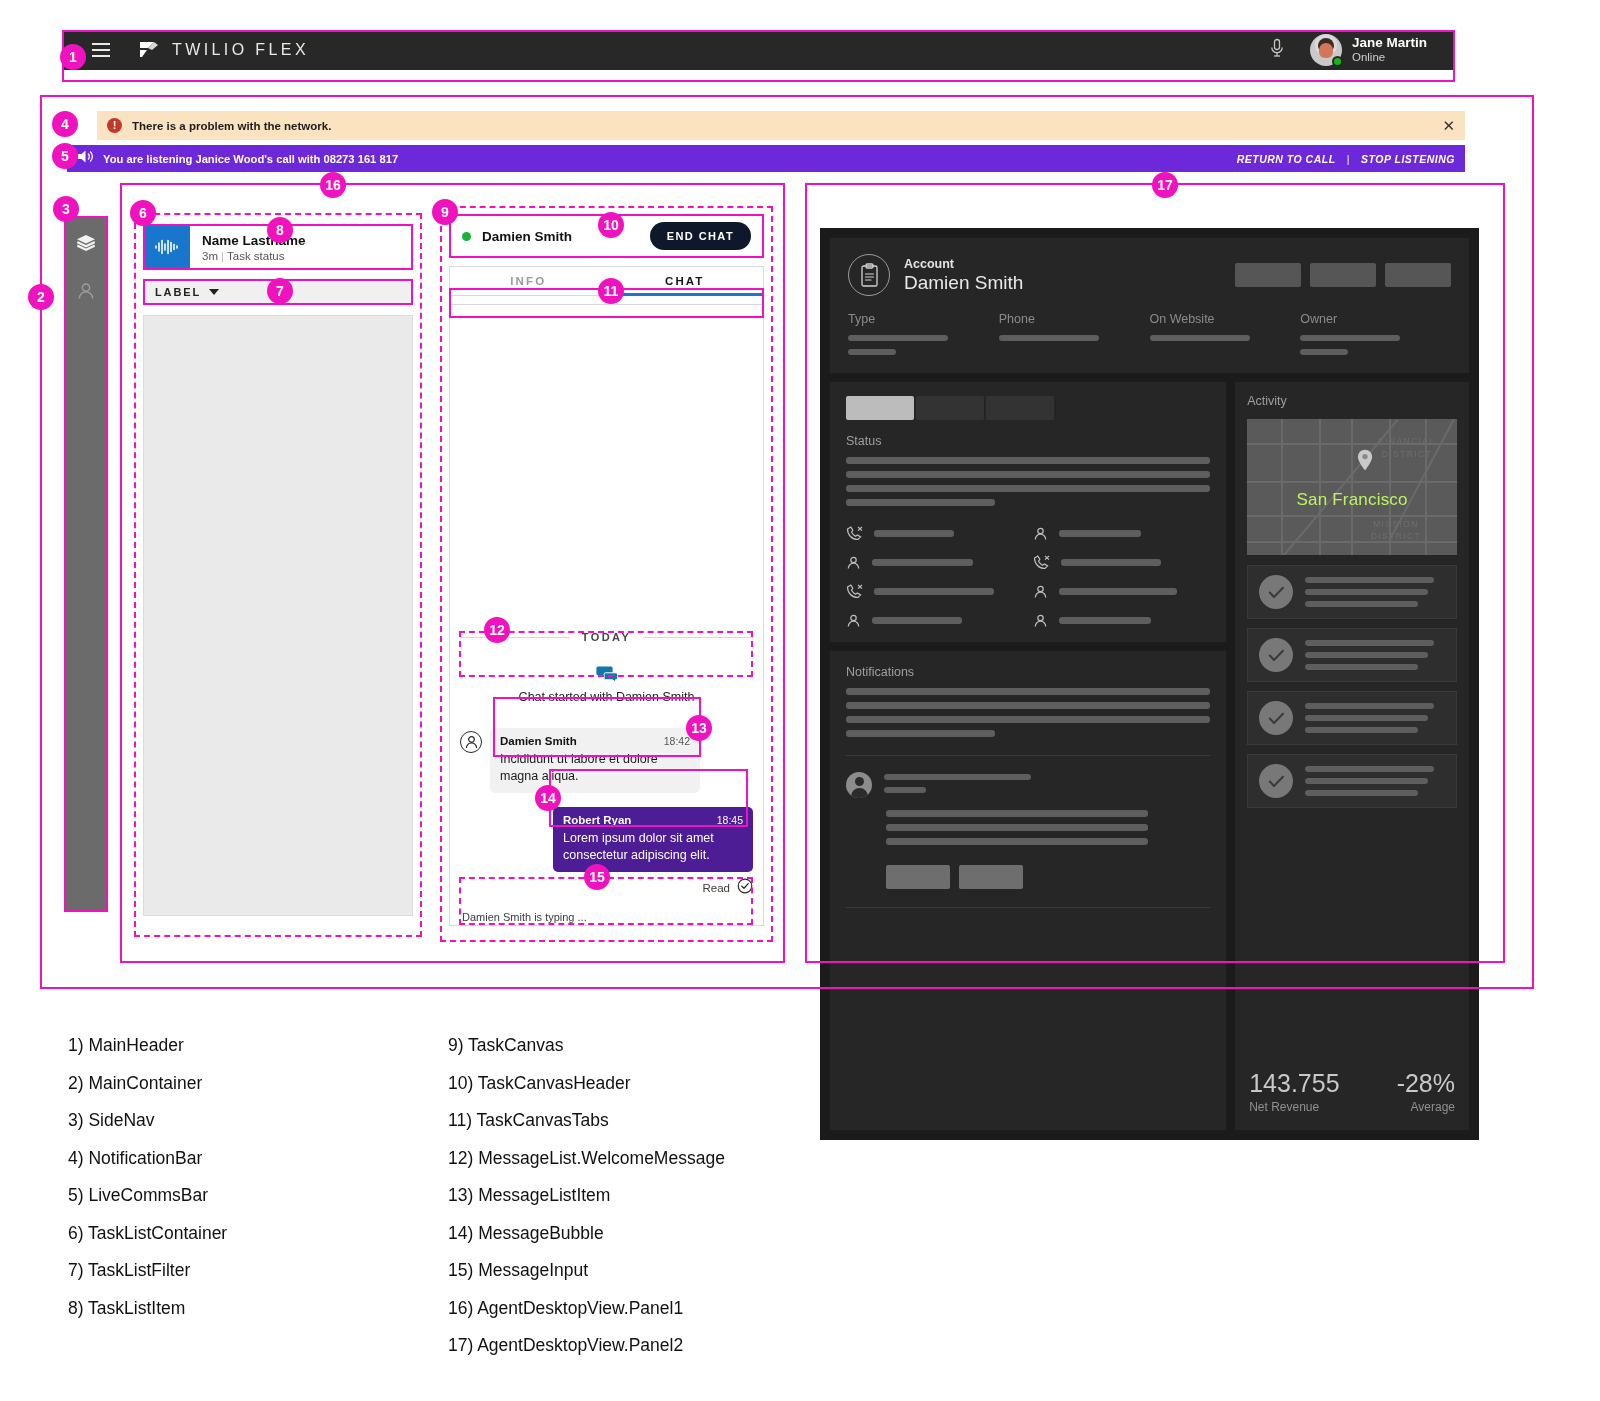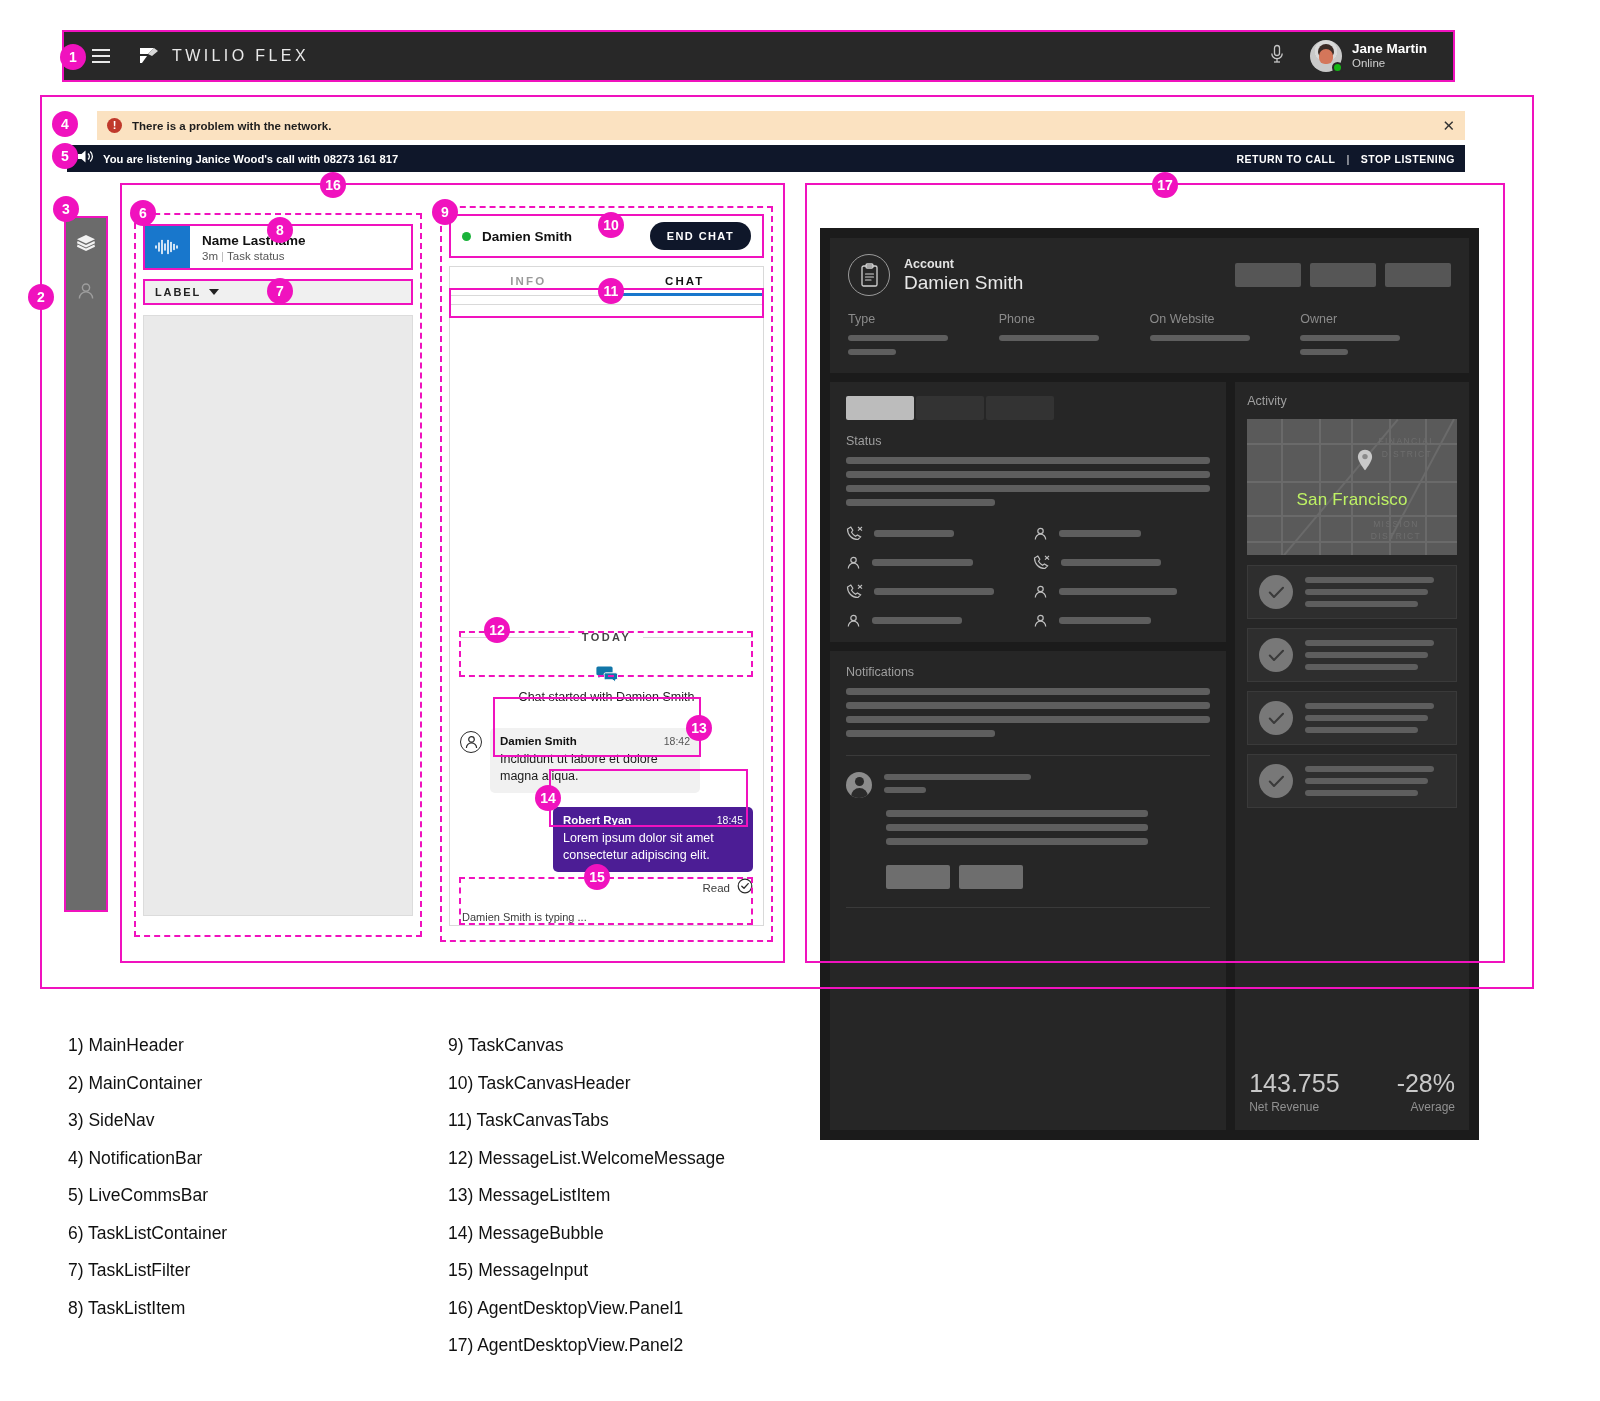--- a/index.html
+++ b/index.html
@@ -22,21 +22,21 @@
     display: flex; align-items: center; justify-content: center;
     z-index: 60;
     line-height: 1;
   }
   .ann-solid { position: absolute; border: 2px solid #f012be; z-index: 40; pointer-events: none; }
   .ann-dash  { position: absolute; border: 2px dashed #f012be; z-index: 40; pointer-events: none; }
 
   
   .main-header {
     position: absolute; left: 62px; top: 30px;
-    width: 1393px; height: 52px;
+    width: 1393px; height: 40px;
     background: #282828;
     display: flex; align-items: center;
     padding: 0 14px;
     z-index: 10;
   }
   .hamburger { width: 18px; height: 14px; display: flex; flex-direction: column; justify-content: space-between; margin-left: 16px; cursor: pointer;}
   .hamburger span { display: block; height: 2px; background: #e8e8e8; }
   .flex-logo { margin-left: 28px; display: flex; align-items: center; }
   .brand-text {
     margin-left: 12px;
@@ -87,26 +87,26 @@
     display: flex; align-items: center; justify-content: center;
     flex: 0 0 auto; line-height: 1;
   }
   .notif-text { margin-left: 10px; font-size: 11.5px; color: #1d1d1d; font-weight: 600;}
   .notif-close { margin-left: auto; font-size: 15px; color: #333; cursor: pointer; line-height: 1; }
 
   
   .comms-bar {
     position: absolute; left: 67px; top: 145px;
     width: 1398px; height: 27px;
-    background: #0f172a;
+    background: #6d28d9;
     display: flex; align-items: center; padding: 0 10px;
     color: #fff;
   }
   .comms-text { margin-left: 9px; font-size: 11.2px; font-weight: 700; }
-  .comms-actions { margin-left: auto; display: flex; align-items: center; font-size: 10.5px; font-weight: 700; letter-spacing: .5px;}
+  .comms-actions { margin-left: auto; display: flex; align-items: center; font-size: 10.5px; font-weight: 700; letter-spacing: .5px; font-style: italic;}
   .comms-actions .sep { margin: 0 11px; opacity: .65; }
   .comms-actions span[data-name$="-action"] { cursor: pointer; }
 
   
   .side-nav {
     position: absolute; left: 64px; top: 216px;
     width: 44px; height: 696px;
     background: #6b6b6b;
     display: flex; flex-direction: column; align-items: center;
     padding-top: 16px; gap: 26px;

